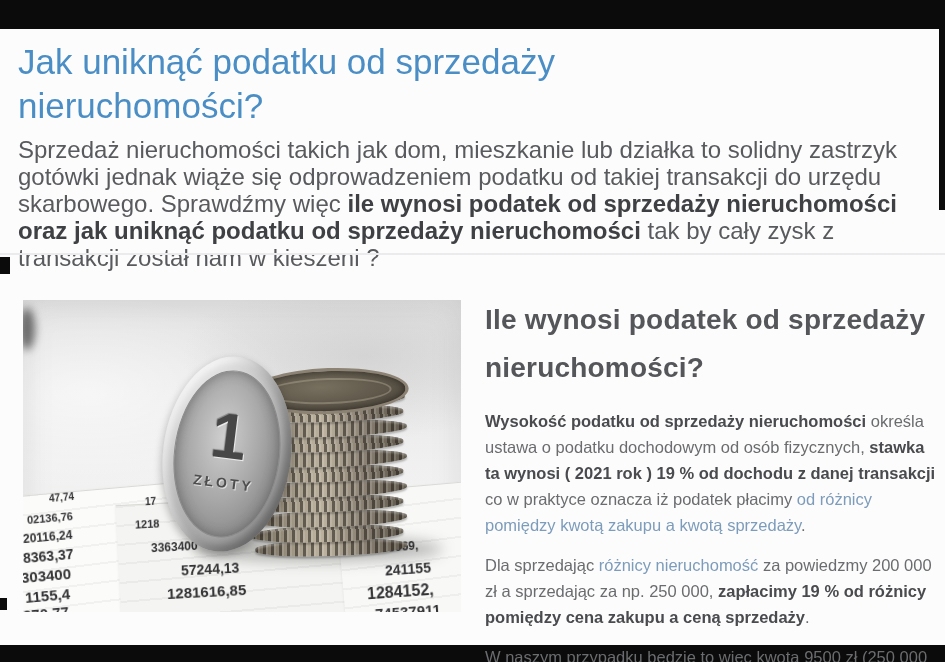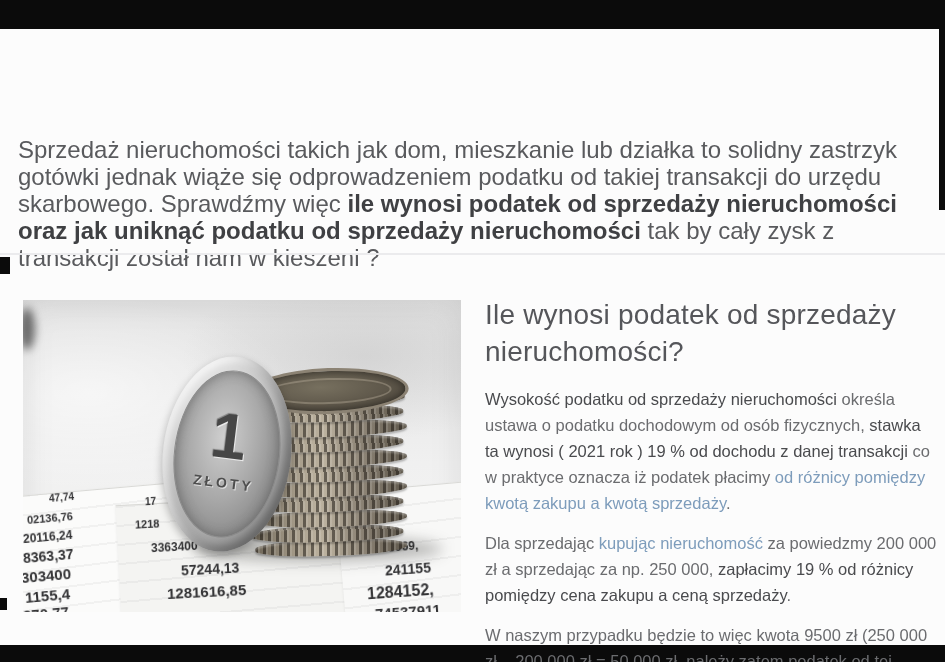--- a/index.html
+++ b/index.html
@@ -87,37 +87,38 @@
     background:radial-gradient(ellipse at 45% 40%, #cfcfcf 0%, #a8a8a8 45%, #8a8a8a 75%, #777 100%);
     border:1px solid #8a8a8a;box-shadow:inset 0 0 12px rgba(60,60,60,.45);}
   .coin-one{position:absolute;left:0;right:0;top:28px;text-align:center;
     font-size:64px;font-weight:bold;color:#474747;
     text-shadow:1px 1px 0 #e8e8e8, -1px -1px 1px rgba(0,0,0,.35);}
   .coin-cur{position:absolute;left:0;right:0;top:104px;text-align:center;
     font-size:14px;font-weight:bold;letter-spacing:3px;color:#4e4e4e;text-shadow:1px 1px 0 #ddd;}
 
   
   .right-col{position:absolute;left:485px;top:296px;width:452px;}
-  .section-heading{font-size:28px;line-height:37px;font-weight:400;color:var(--heading);
+  .section-heading{font-size:28px;line-height:48px;font-weight:700;color:var(--heading);
     margin-bottom:16px;letter-spacing:.2px;}
   .right-col p{font-size:16.5px;line-height:26px;color:var(--body);margin-bottom:14px;}
-  .seg-b{font-weight:normal;color:var(--bold);}
+  .seg-b{font-weight:bold;color:var(--bold);}
   .seg-l{color:var(--link);}
 </style>
 </head>
 <body>
 
 <div id="canvas">
 
   <div class="art art-top"></div>
   <div class="art art-right"></div>
   <div class="art art-left"></div>
   <div class="art art-left2"></div>
   <div class="art art-bottom"></div>
 
+  <h1 class="page-title">Jak uniknąć podatku od sprzedaży nieruchomości?</h1>
   <div class="intro"><span class="seg-n">Sprzedaż nieruchomości takich jak dom, mieszkanie lub działka to solidny zastrzyk gotówki jednak wiąże się odprowadzeniem podatku od takiej transakcji do urzędu skarbowego. Sprawdźmy więc </span><span class="seg-b">ile wynosi podatek od sprzedaży nieruchomości oraz jak uniknąć podatku od sprzedaży nieruchomości</span><span class="seg-n"> tak by cały zysk z transakcji został nam w kieszeni ?</span></div>
   <div class="divider"></div>
 
   <div class="photo">
     <div class="smudge"></div>
 
     <div class="sheet sheet-l"></div>
     <div class="sheet sheet-m"></div>
     <div class="sheet sheet-r"></div>
 
@@ -161,17 +162,17 @@
       <div class="face">
         <div class="coin-one">1</div>
         <div class="coin-cur">ZŁOTY</div>
       </div>
     </div>
   </div>
 
   <div class="right-col">
     <h2 class="section-heading">Ile wynosi podatek od sprzedaży nieruchomości?</h2>
     <p><span class="seg-b">Wysokość podatku od sprzedaży nieruchomości</span><span class="seg-n"> określa ustawa o podatku dochodowym od osób fizycznych, </span><span class="seg-b">stawka ta wynosi ( 2021 rok ) 19 % od dochodu z danej transakcji</span><span class="seg-n"> co w praktyce oznacza iż podatek płacimy </span><span class="seg-l">od różnicy pomiędzy kwotą zakupu a kwotą sprzedaży</span><span class="seg-n">.</span></p>
-    <p><span class="seg-n">Dla sprzedając </span><span class="seg-l">kupując nieruchomość</span><span class="seg-n"> za powiedzmy 200 000 zł a sprzedając za np. 250 000, </span><span class="seg-b">zapłacimy 19 % od różnicy pomiędzy cena zakupu a ceną sprzedaży</span><span class="seg-n">.</span></p>
+    <p><span class="seg-n">Dla sprzedając </span><span class="seg-l">różnicy nieruchomość</span><span class="seg-n"> za powiedzmy 200 000 zł a sprzedając za np. 250 000, </span><span class="seg-b">zapłacimy 19 % od różnicy pomiędzy cena zakupu a ceną sprzedaży</span><span class="seg-n">.</span></p>
     <p><span class="seg-n">W naszym przypadku będzie to więc kwota 9500 zł (250 000 zł – 200 000 zł = 50 000 zł, należy zatem podatek od tej transakcji 19% * 50 000 zł = 9 500 zł).</span></p>
   </div>
 
 </div>
 
 </body></html>

